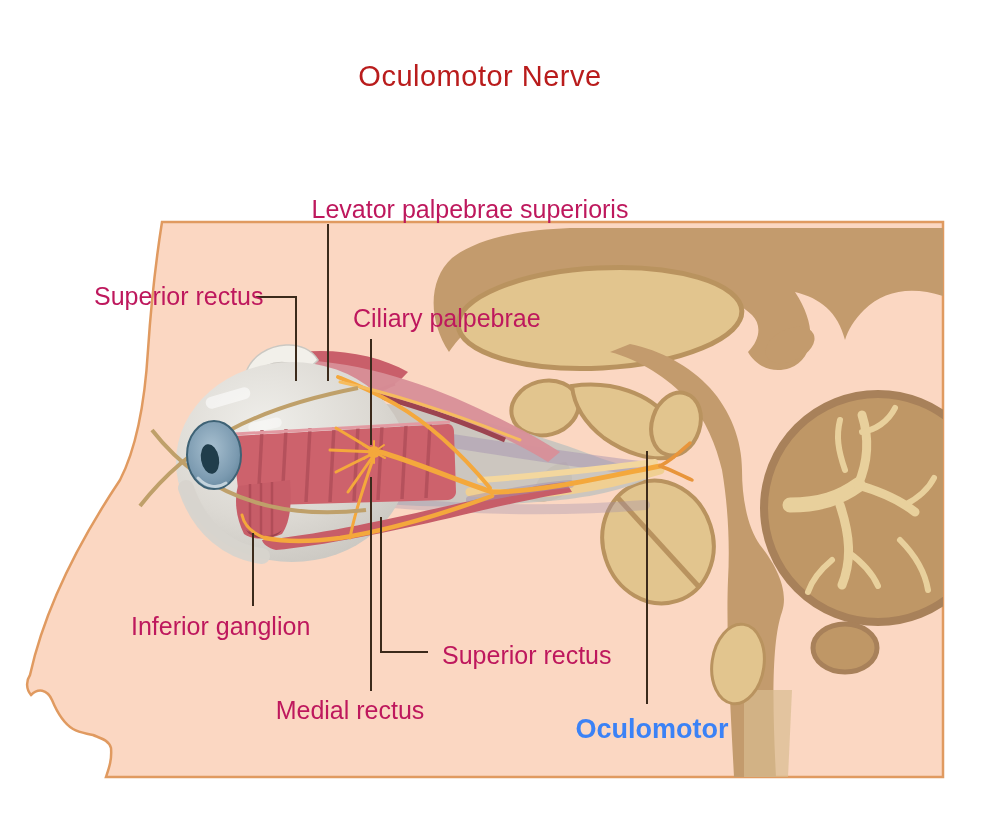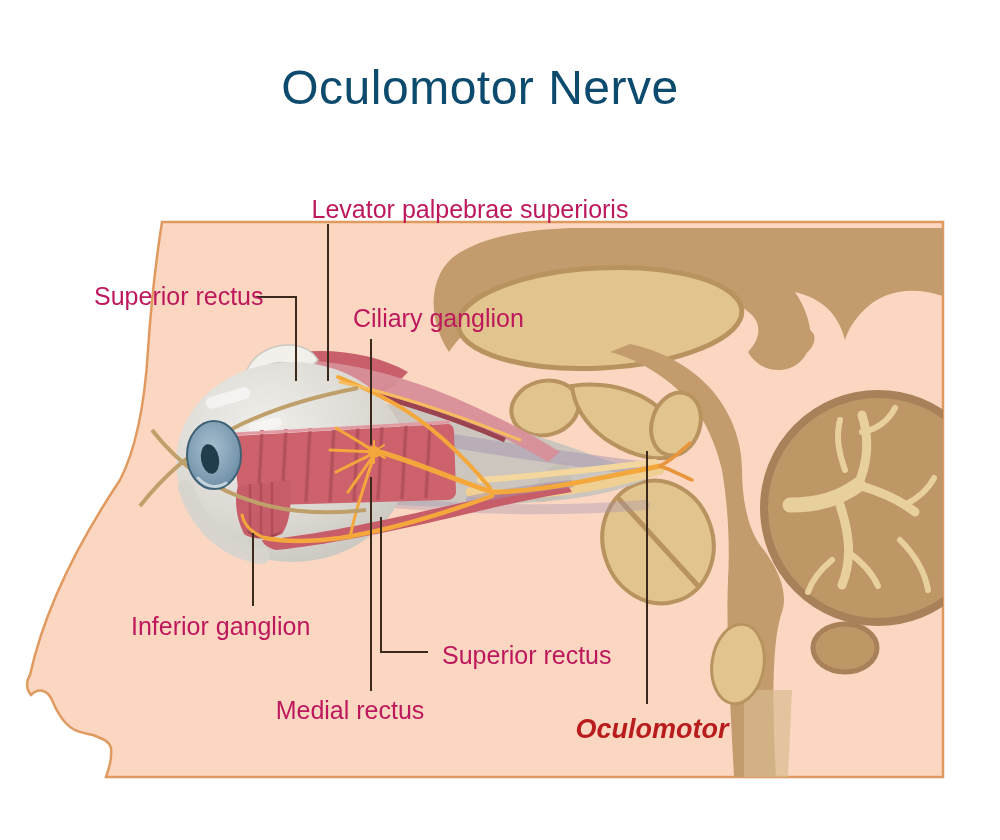--- a/index.html
+++ b/index.html
@@ -2,23 +2,23 @@
 <html><head>
 <meta charset="utf-8">
 <style>
   html,body{margin:0;padding:0;background:#ffffff;}
   #stage{position:relative;width:1000px;height:840px;background:#ffffff;overflow:hidden;
          font-family:"Liberation Sans",sans-serif;}
   #art{position:absolute;left:0;top:0;}
   .lbl{position:absolute;color:#be185d;font-size:25px;line-height:29px;white-space:nowrap;}
   .lbl.center{text-align:center;white-space:normal;}
   #title{position:absolute;left:0;top:60px;width:960px;text-align:center;
-         font-size:48px;color:#0c4a6e;letter-spacing:0.5px;}
+         font-size:29px;color:#b91c1c;letter-spacing:0.5px;}
   #lbl-oculomotor{position:absolute;left:552px;top:713px;width:200px;text-align:center;
-         font-size:27px;line-height:32px;font-weight:bold;font-style:italic;color:#b91c1c;}
+         font-size:27px;line-height:32px;font-weight:bold;color:#3b82f6;}
 </style>
 </head>
 <body>
 
 <div id="stage">
 
 <svg id="art" width="1000" height="840" viewBox="0 0 1000 840">
   <defs>
     <radialGradient id="gradEye" cx="0.38" cy="0.32" r="0.85">
       <stop offset="0" stop-color="#efeeea"></stop>
@@ -197,21 +197,21 @@
     <line x1="647" y1="451" x2="647" y2="704"></line>
   </g>
 </svg>
 
 <div id="title">Oculomotor Nerve</div>
 
 <div class="lbl center" style="left:290px;top:195px;width:360px;">Levator palpebrae superioris</div>
 
 <div class="lbl" style="left:58px;top:282px;margin-left:36px;">Superior rectus</div>
 
-<div class="lbl" style="left:353px;top:304px;">Ciliary ganglion</div>
+<div class="lbl" style="left:353px;top:304px;">Ciliary palpebrae</div>
 
 <div class="lbl" style="left:131px;top:612px;">Inferior ganglion</div>
 
 <div class="lbl" style="left:442px;top:641px;">Superior rectus</div>
 
 <div class="lbl center" style="left:250px;top:696px;width:200px;">Medial rectus</div>
 
 <div id="lbl-oculomotor">
   <div>Oculomotor</div>
 </div>

